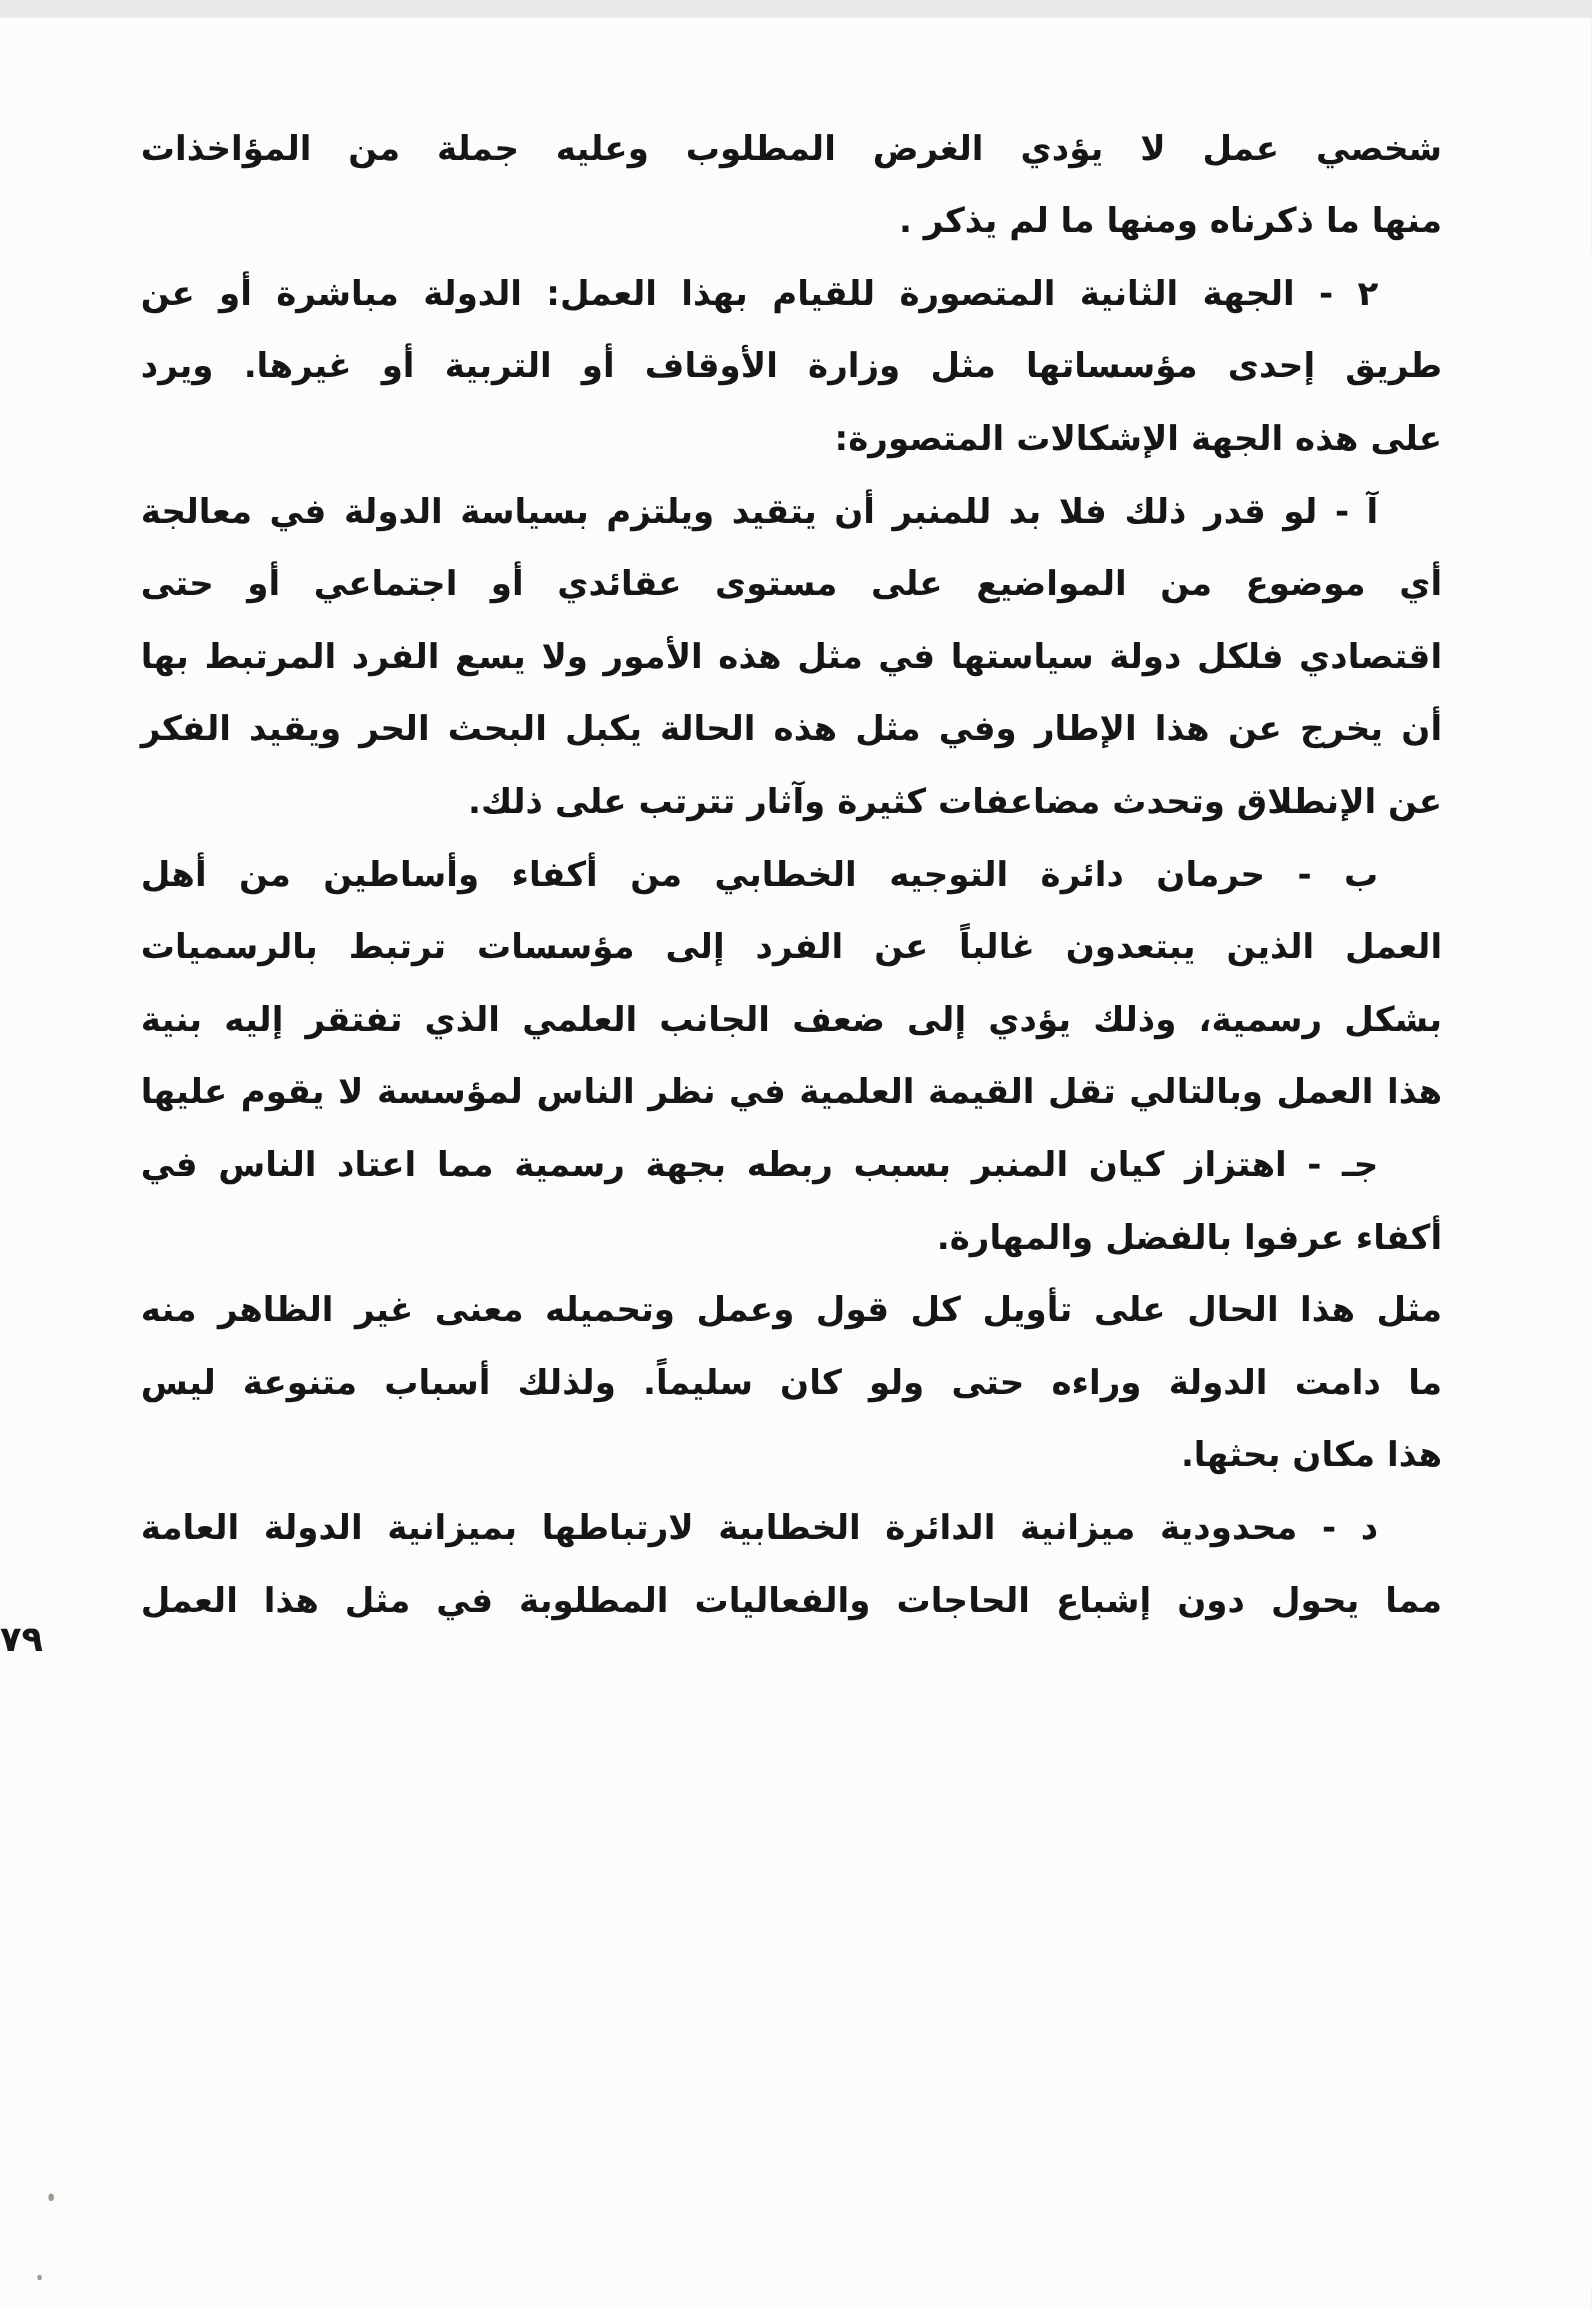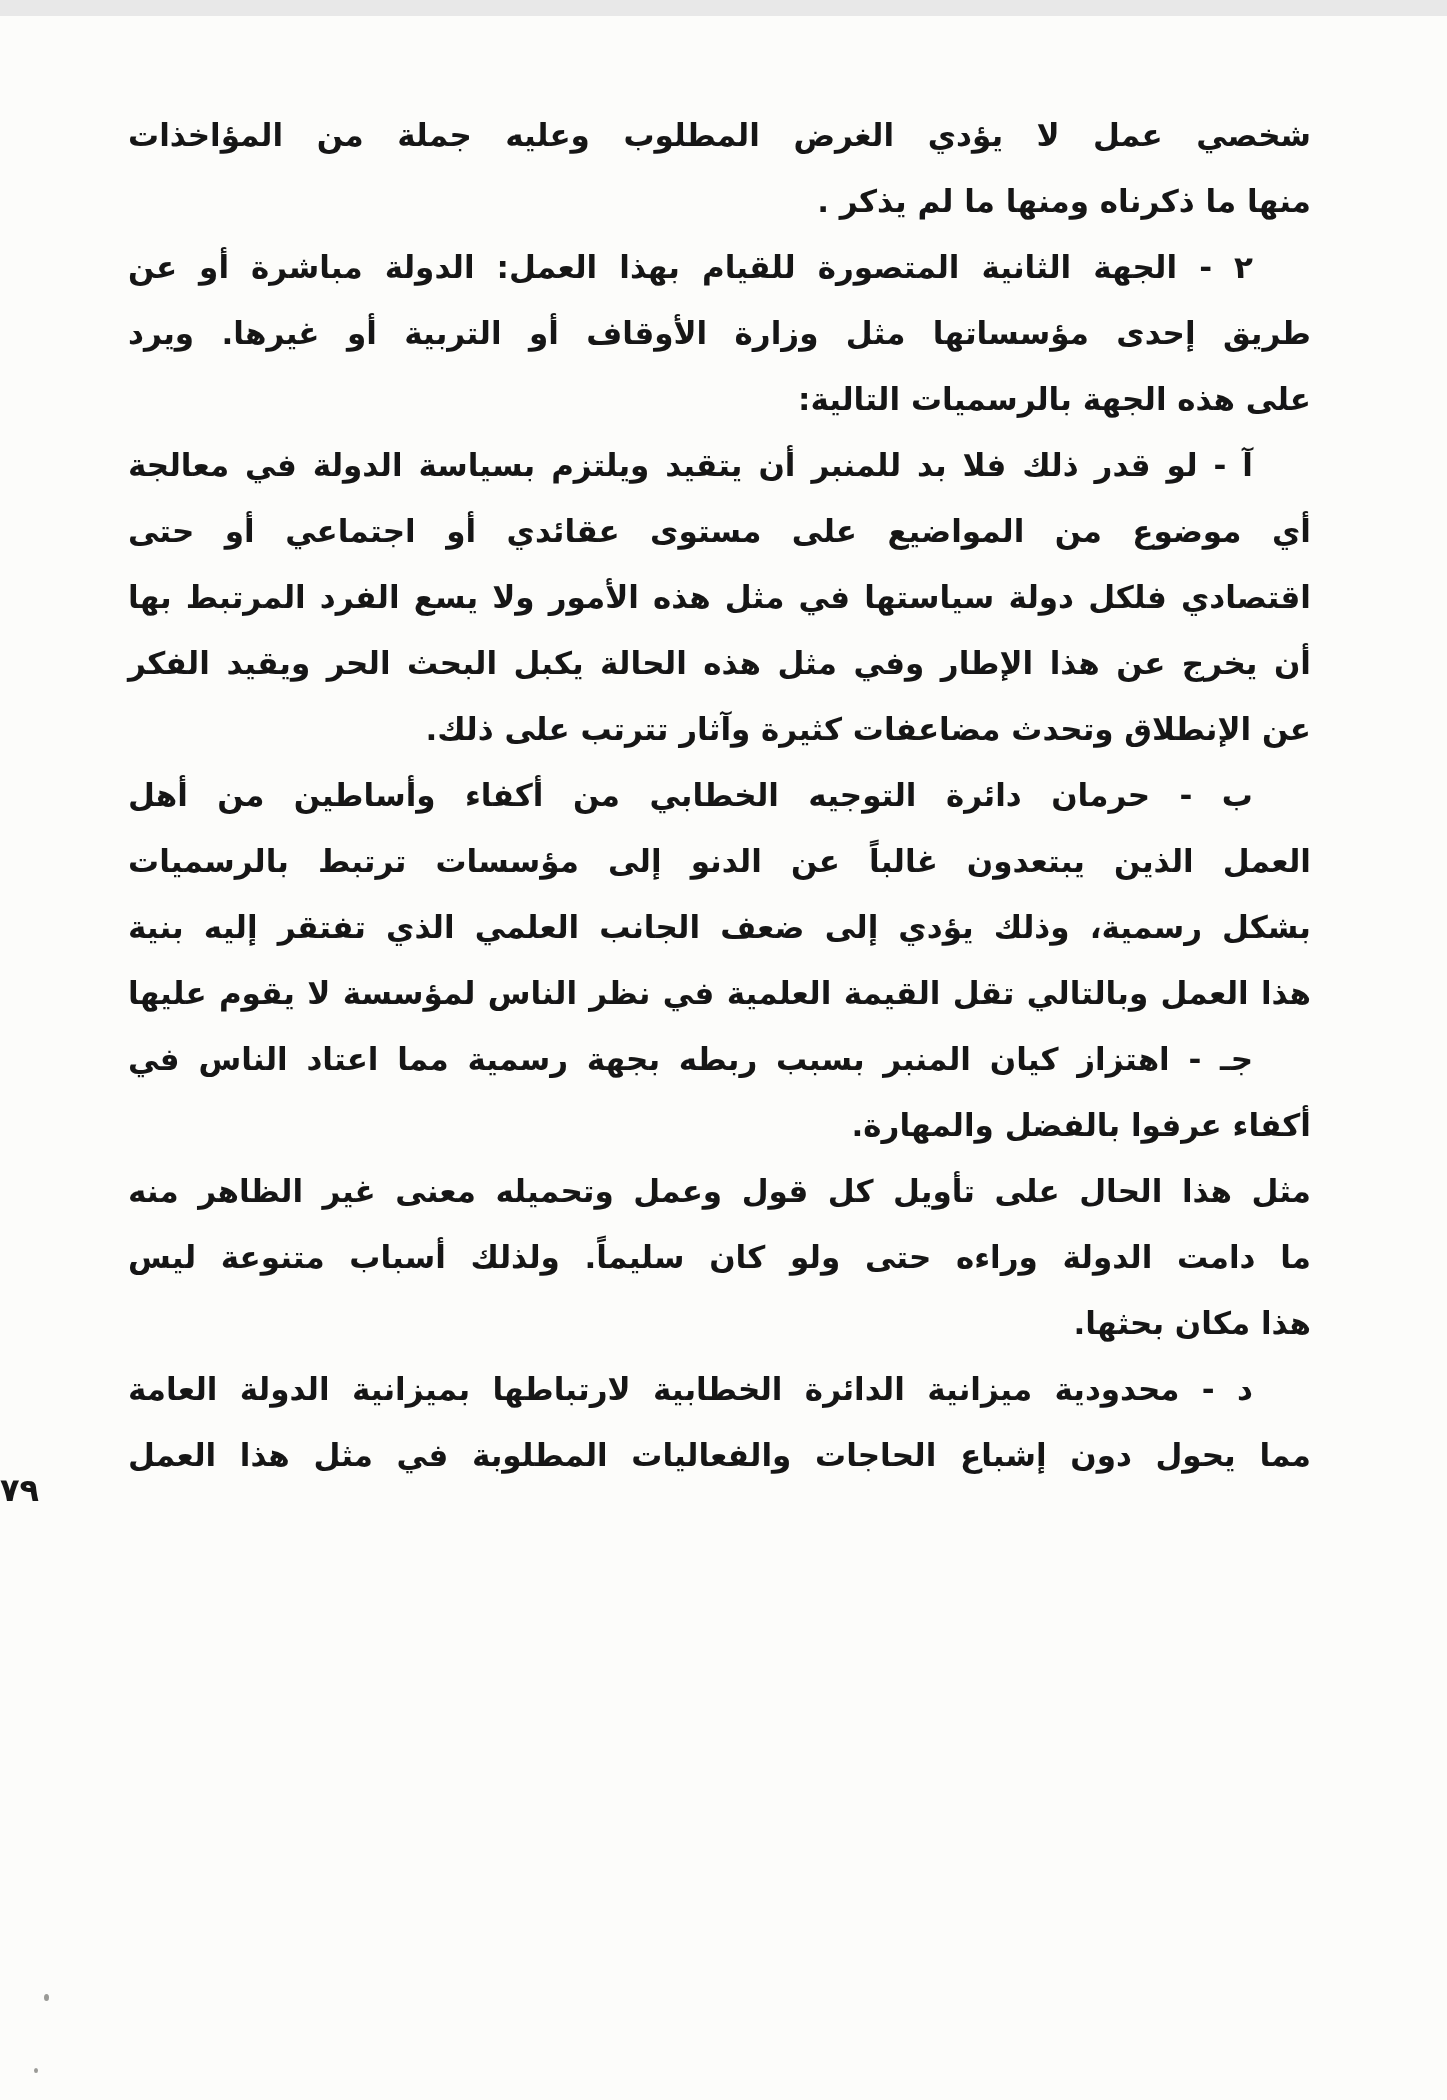--- a/index.html
+++ b/index.html
@@ -61,28 +61,28 @@
 </style>
 </head>
 <body>
 
 <div class="scan-page">
   <div class="text-block" id="lines-container">
       <div class="line justify">شخصي عمل لا  يؤدي الغرض المطلوب وعليه جملة من المؤاخذات</div>
       <div class="line">منها ما ذكرناه ومنها ما لم يذكر .</div>
       <div class="line indent justify">٢ - الجهة الثانية المتصورة للقيام بهذا العمل:  الدولة مباشرة أو عن</div>
       <div class="line justify">طريق إحدى مؤسساتها مثل وزارة الأوقاف أو التربية أو غيرها. ويرد</div>
-      <div class="line">على هذه الجهة بالرسميات التالية:</div>
+      <div class="line">على هذه الجهة الإشكالات المتصورة:</div>
       <div class="line indent justify">آ - لو قدر ذلك فلا بد للمنبر أن يتقيد ويلتزم بسياسة  الدولة في معالجة</div>
       <div class="line justify">أي موضوع من المواضيع على مستوى عقائدي أو اجتماعي أو حتى</div>
       <div class="line justify">اقتصادي فلكل دولة سياستها في مثل هذه الأمور ولا يسع الفرد المرتبط بها</div>
       <div class="line justify">أن يخرج عن هذا الإطار وفي مثل هذه الحالة يكبل البحث الحر  ويقيد الفكر</div>
       <div class="line">عن الإنطلاق وتحدث مضاعفات كثيرة وآثار تترتب على ذلك.</div>
       <div class="line indent justify">ب - حرمان دائرة التوجيه الخطابي من أكفاء وأساطين من أهل</div>
-      <div class="line justify">العمل الذين يبتعدون غالباً عن الدنو إلى مؤسسات ترتبط بالرسميات</div>
+      <div class="line justify">العمل الذين يبتعدون غالباً عن الفرد إلى مؤسسات ترتبط بالرسميات</div>
       <div class="line justify">بشكل رسمية، وذلك يؤدي إلى ضعف الجانب العلمي الذي تفتقر إليه بنية</div>
       <div class="line justify">هذا العمل وبالتالي تقل القيمة العلمية في نظر الناس لمؤسسة لا يقوم عليها</div>
       <div class="line indent justify">جـ - اهتزاز كيان المنبر بسبب ربطه بجهة رسمية مما اعتاد الناس في</div>
       <div class="line">أكفاء عرفوا بالفضل والمهارة.</div>
       <div class="line justify">مثل هذا الحال على تأويل كل قول وعمل وتحميله معنى غير  الظاهر منه</div>
       <div class="line justify">ما دامت الدولة وراءه حتى ولو كان سليماً. ولذلك أسباب متنوعة  ليس</div>
       <div class="line">هذا مكان بحثها.</div>
       <div class="line indent justify">د - محدودية ميزانية الدائرة الخطابية لارتباطها  بميزانية الدولة العامة</div>
       <div class="line justify">مما يحول دون إشباع الحاجات والفعاليات المطلوبة في مثل هذا العمل</div>
     </div>

